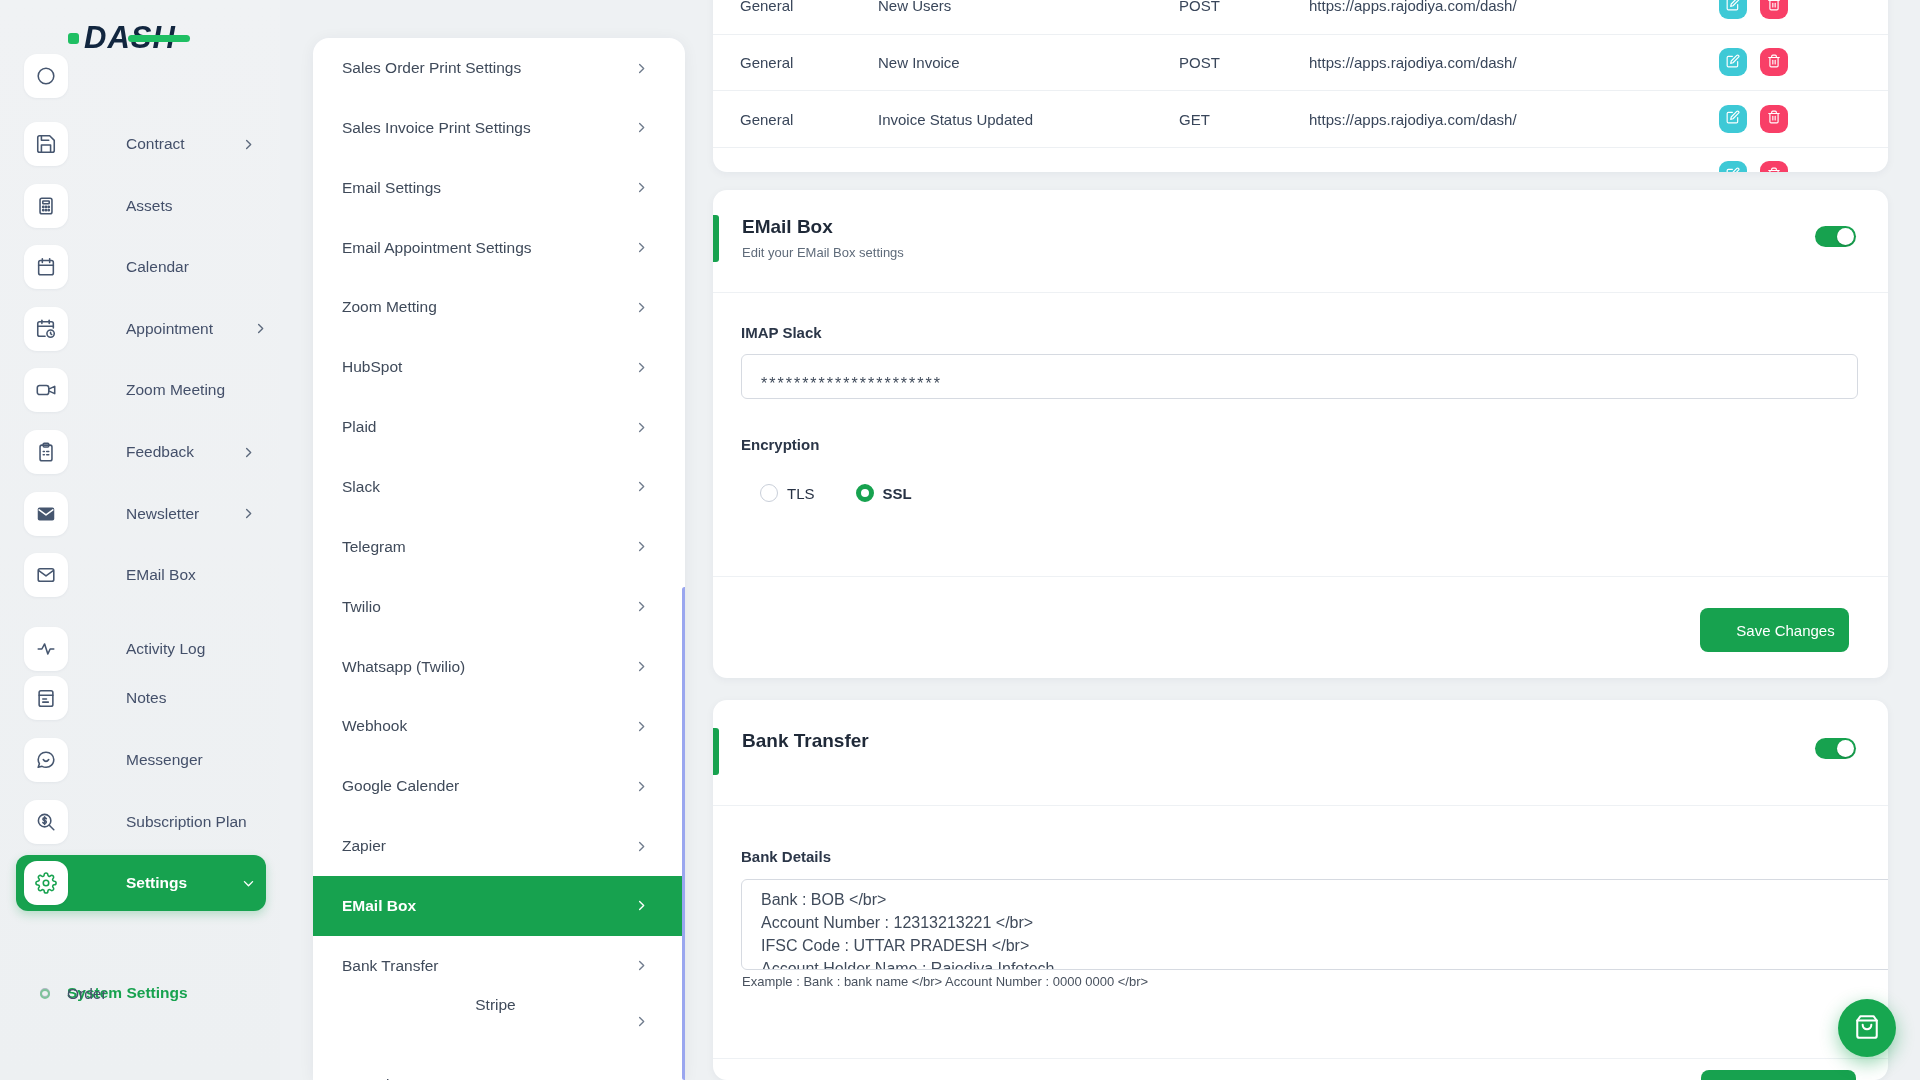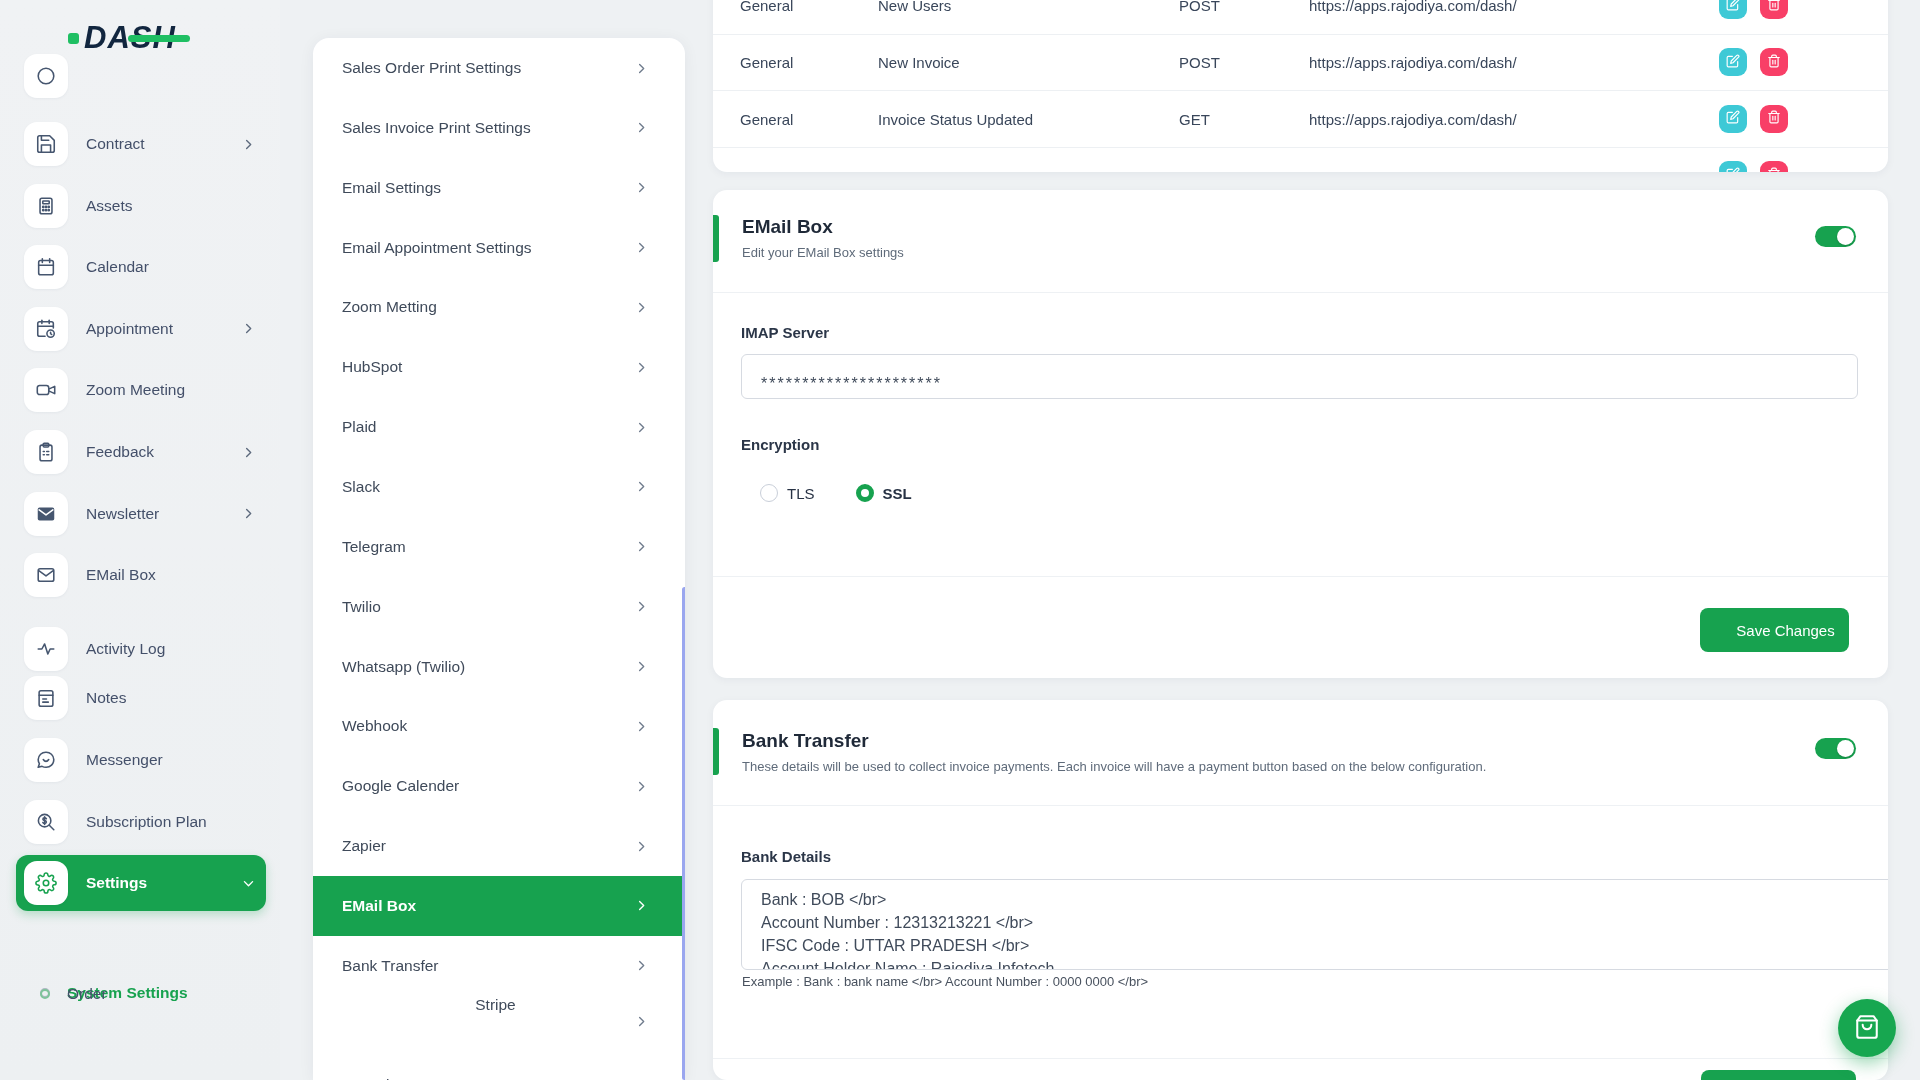--- a/index.html
+++ b/index.html
@@ -5,21 +5,21 @@
   * { margin:0; padding:0; box-sizing:border-box; }
   html,body { width:1920px; height:1080px; overflow:hidden; }
   body { background:#eef1f3; font-family:"Liberation Sans","DejaVu Sans",sans-serif; position:relative; color:#44506a; }
 
   
   #sidebar { position:absolute; left:0; top:0; width:280px; height:1080px; background:linear-gradient(180deg,#f0f2f4,#edf0f2); }
   #logo { position:absolute; left:68px; top:20px; height:36px; display:flex; align-items:center; }
   #logo .dot { width:11px; height:11px; border-radius:3px; background:#1fbf63; margin-right:5px; }
   #logo .word { font-size:31px; font-weight:800; letter-spacing:1px; color:#12263f; position:relative; font-style:italic; }
   #logo .dash-bar { position:absolute; right:-14px; top:15px; width:62px; height:7px; border-radius:4px; background:#1fbf63; }
-  .side-item { position:absolute; left:16px; width:250px; height:56px; display:flex; align-items:center; border-radius:12px; }
+  .side-item { position:absolute; left:16px; width:250px; height:56px; display:flex; align-items:center; border-radius:12px;gap:40px; }
   .icon-sq { width:44px; height:44px; min-width:44px; background:#fff; border-radius:13px; display:flex; align-items:center; justify-content:center; color:#46566f; margin-left:8px; box-shadow:0 1px 3px rgba(25,40,70,.05); }
   .side-label { margin-left:18px; font-size:15.5px; color:#44506a; }
   .side-chev { margin-left:auto; margin-right:10px; color:#5d6a7d; display:flex; }
   .side-item.active { background:#17a24f; box-shadow:0 4px 10px rgba(23,162,79,.25); }
   .side-item.active .icon-sq { color:#17a24f; }
   .side-item.active .side-label { color:#fff; font-weight:700; }
   .side-item.active .side-chev { color:#fff; }
   .sub-item { position:absolute; left:40px; display:flex; align-items:center; height:26px; }
   .sub-bullet { width:10px; height:10px; border-radius:50%; border:2px solid #aeb7c2; margin-right:17px; }
   .sub-bullet.greenish { border-color:#7ec49a; }
@@ -510,40 +510,39 @@
   <div class="sec-accent" style="top:25px"></div>
   <div class="sec-head">
     <div class="sec-title">EMail Box</div>
     <div class="sec-sub">Edit your EMail Box settings</div>
   </div>
   <div class="toggle" style="top:36px">
       <span class="knob"></span>
     </div>
   <div class="divider" style="top:102px"></div>
 
-  <label class="fld-label" style="top:134px">IMAP Server</label>
+  <label class="fld-label" style="top:134px">IMAP Slack</label>
   <input class="text-input" style="top: 164px;" readonly="" value="**********************">
 
   <label class="fld-label" style="top:246px">Encryption</label>
   <div class="radio-row" style="top:294px" id="encryption-radios">
       <span class="radio"></span>
       <span class="radio-label">TLS</span>
       <span class="radio checked" style="margin-left: 32px;"></span>
       <span class="radio-label sel">SSL</span>
     </div>
 
   <div class="divider" style="top:386px"></div>
   <button class="green-btn" style="left:987px; top:418px; width:149px; height:44px;">Save Changes</button>
 </section>
 
 <section class="card" id="bank-card">
   <div class="sec-accent" style="top:28px"></div>
   <div class="sec-head" style="top:30px">
     <div class="sec-title">Bank Transfer</div>
-    <div class="sec-sub">These details will be used to collect invoice payments. Each invoice will have a payment button based on the below configuration.</div>
   </div>
   <div class="toggle" style="top:38px">
       <span class="knob"></span>
     </div>
   <div class="divider" style="top:105px"></div>
 
   <label class="fld-label" style="top:148px">Bank Details</label>
   <div id="bank-textarea">
     <div id="bank-text">Bank : BOB &lt;/br&gt;
 Account Number : 12313213221 &lt;/br&gt;

